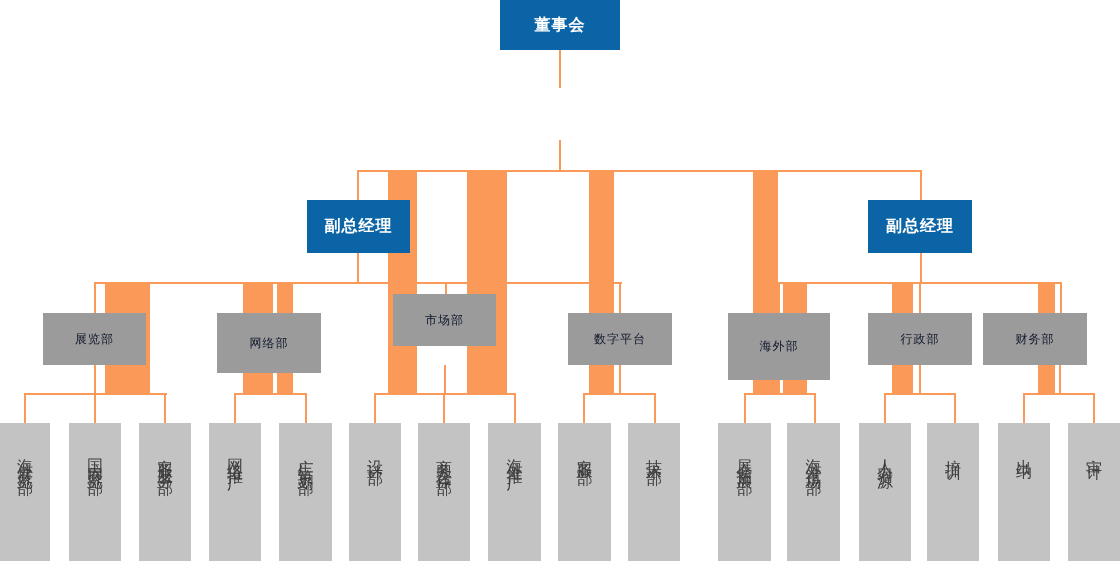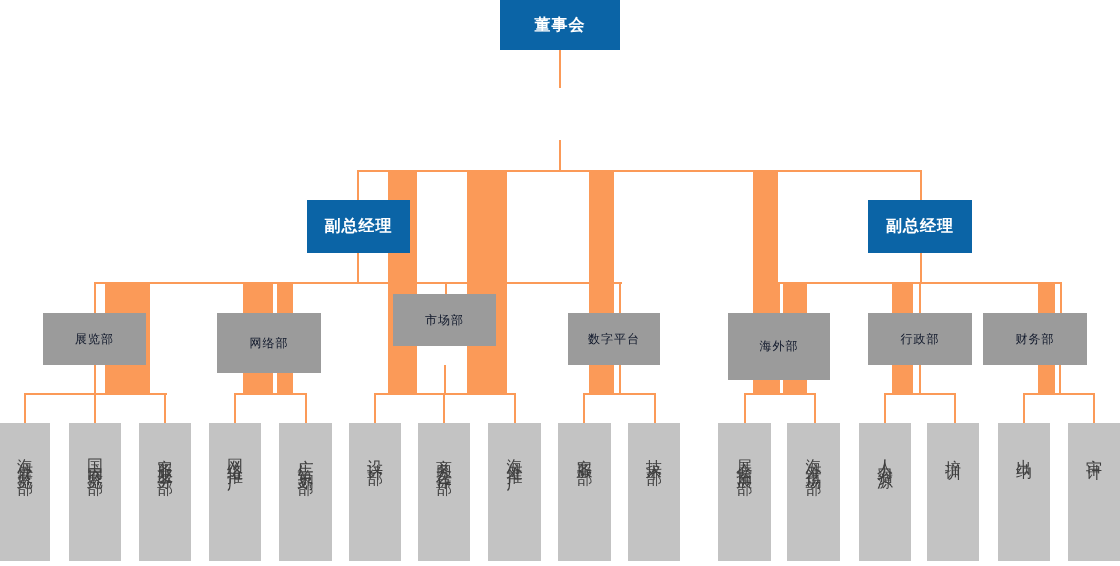--- a/index.html
+++ b/index.html
@@ -119,21 +119,21 @@
   <div class="vline" style="left:1023px;top:393px;height:30px"></div>
   <div class="vline" style="left:1093px;top:393px;height:30px"></div>
 
   <div class="node blue" style="left:500px;top:0;width:120px;height:50px">董事会</div>
   <div class="node blue" style="left:307px;top:200px;width:103px;height:53px">副总经理</div>
   <div class="node blue" style="left:868px;top:200px;width:104px;height:53px">副总经理</div>
 
   <div class="node dept" style="left:43px;top:313px;width:103px;height:52px">展览部</div>
   <div class="node dept" style="left:217px;top:313px;width:104px;height:60px">网络部</div>
   <div class="node dept" style="left:393px;top:294px;width:103px;height:52px">市场部</div>
-  <div class="node dept" style="left:568px;top:313px;width:92px;height:52px">数字平台</div>
+  <div class="node dept" style="left:568px;top:313px;width:104px;height:52px">数字平台</div>
   <div class="node dept" style="left:728px;top:313px;width:102px;height:67px">海外部</div>
   <div class="node dept" style="left:868px;top:313px;width:104px;height:52px">行政部</div>
   <div class="node dept" style="left:983px;top:313px;width:104px;height:52px">财务部</div>
 
   <div class="node leaf" style="left:0;top:423px;width:50px;height:138px">
       <span class="vtext">海外展览部</span>
     </div>
   <div class="node leaf" style="left:69px;top:423px;width:52px;height:138px">
       <span class="vtext">国内展览部</span>
     </div>

